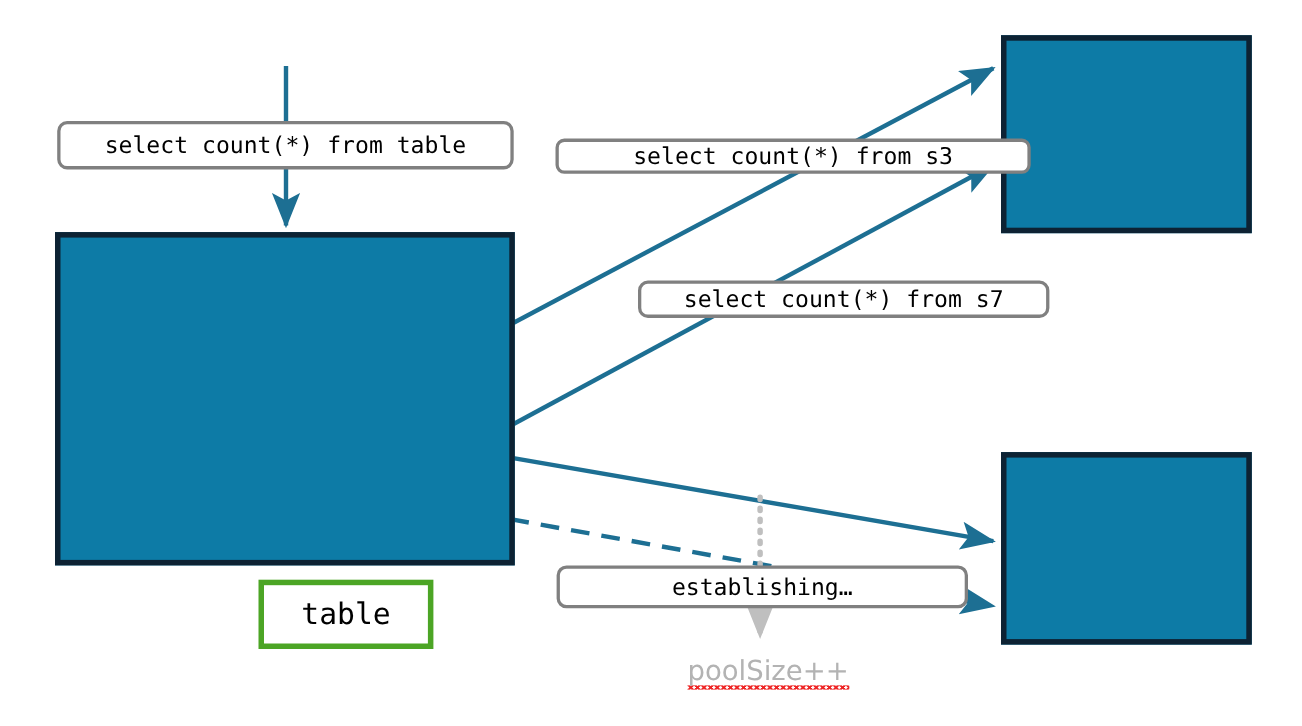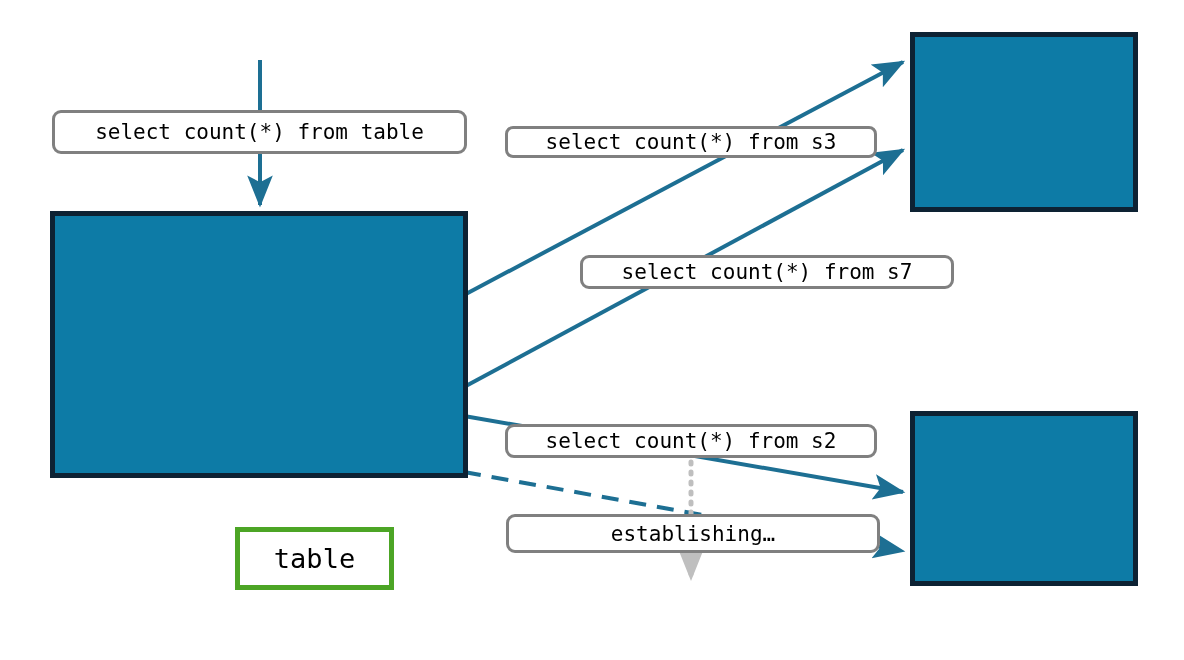--- a/index.html
+++ b/index.html
@@ -29,21 +29,21 @@
   .panel {
     position: absolute;
     background: #0d7ba6;
     border: 5px solid #0d2233;
     box-sizing: border-box;
   }
   #panel-table {
     left: 50px;
     top: 211px;
     width: 418px;
-    height: 267px;
+    height: 303px;
   }
   #panel-pool-top {
     left: 910px;
     top: 32px;
     width: 228px;
     height: 180px;
   }
   #panel-pool-bottom {
     left: 910px;
     top: 411px;
@@ -98,21 +98,21 @@
   #label-s5 {
     left: 505px;
     top: 96px;
     width: 372px;
     height: 32px;
     border-radius: 8px;
   }
   #label-s3 {
     left: 505px;
     top: 126px;
-    width: 372px;
+    width: 432px;
     height: 32px;
     border-radius: 8px;
   }
   #label-s7 {
     left: 580px;
     top: 255px;
     width: 374px;
     height: 34px;
   }
   #label-s2 {
@@ -205,18 +205,18 @@
     
   </div>
 
   <div class="label" id="label-from-table">select count(*) from table</div>
 
 
   <div class="label" id="label-s3">select count(*) from s3</div>
 
   <div class="label" id="label-s7">select count(*) from s7</div>
 
-  <div class="label" id="label-s2">select count(*) from s2</div>
 
   <div class="label" id="label-establishing">establishing…</div>
 
+  <div id="poolsize-text"><span class="squiggle">poolSize++</span></div>
 
 </div>
 
 </body></html>

